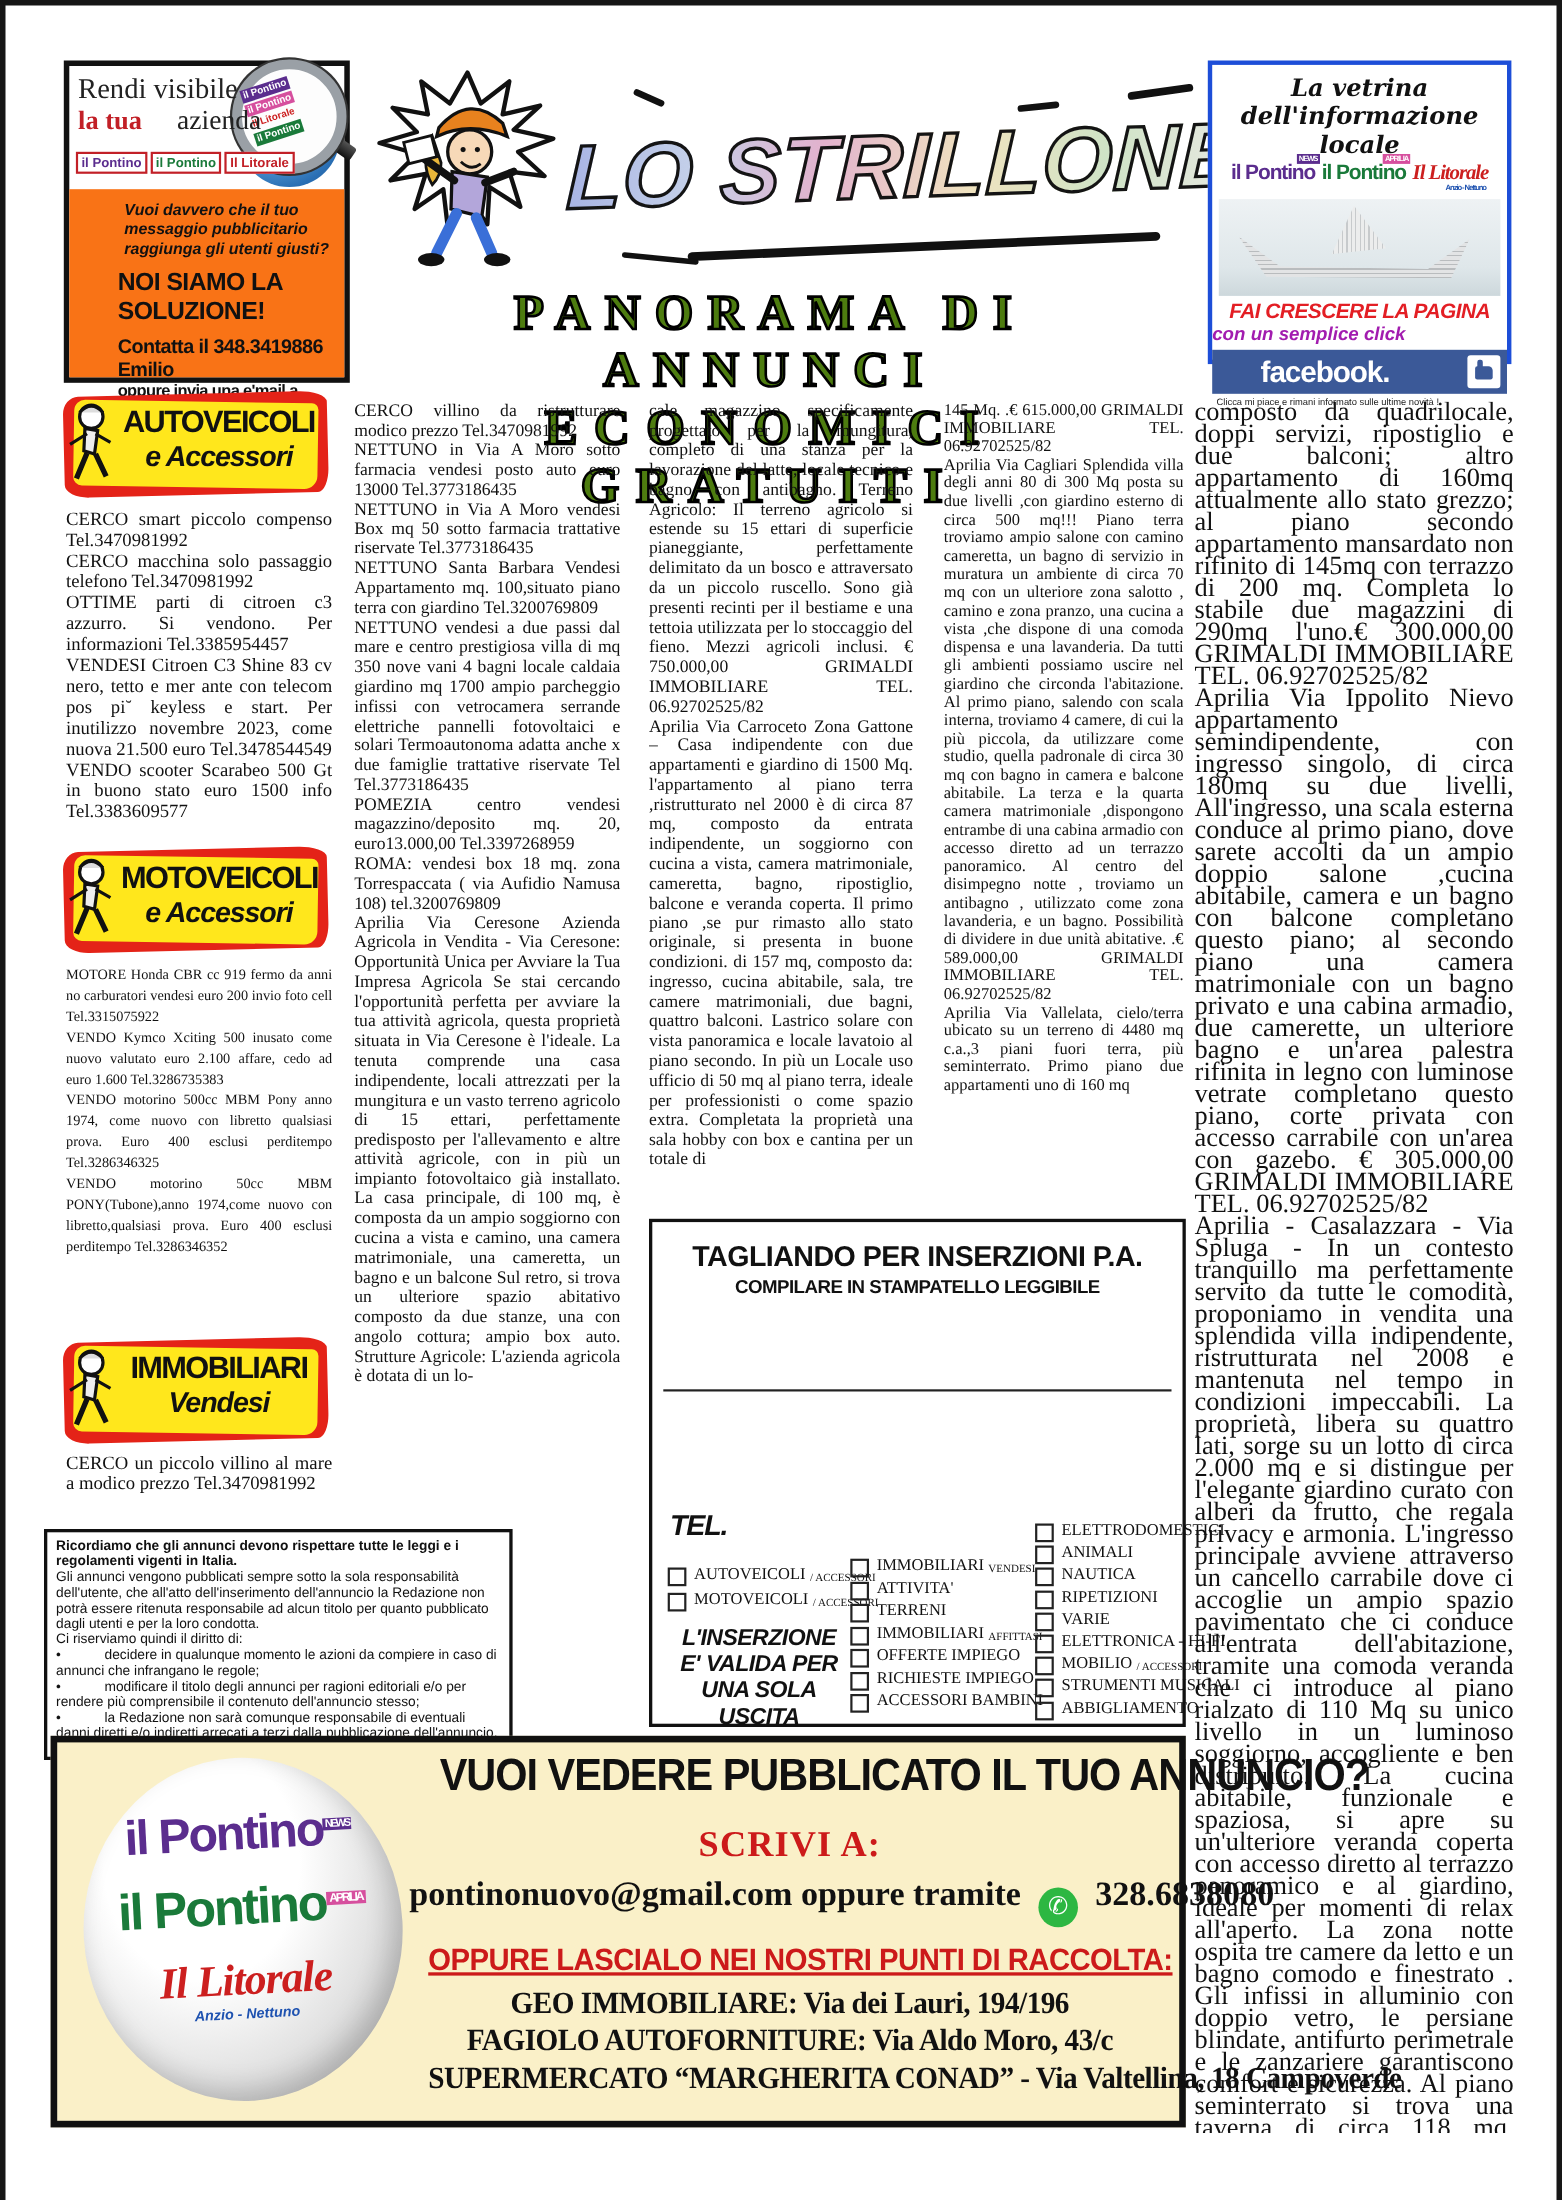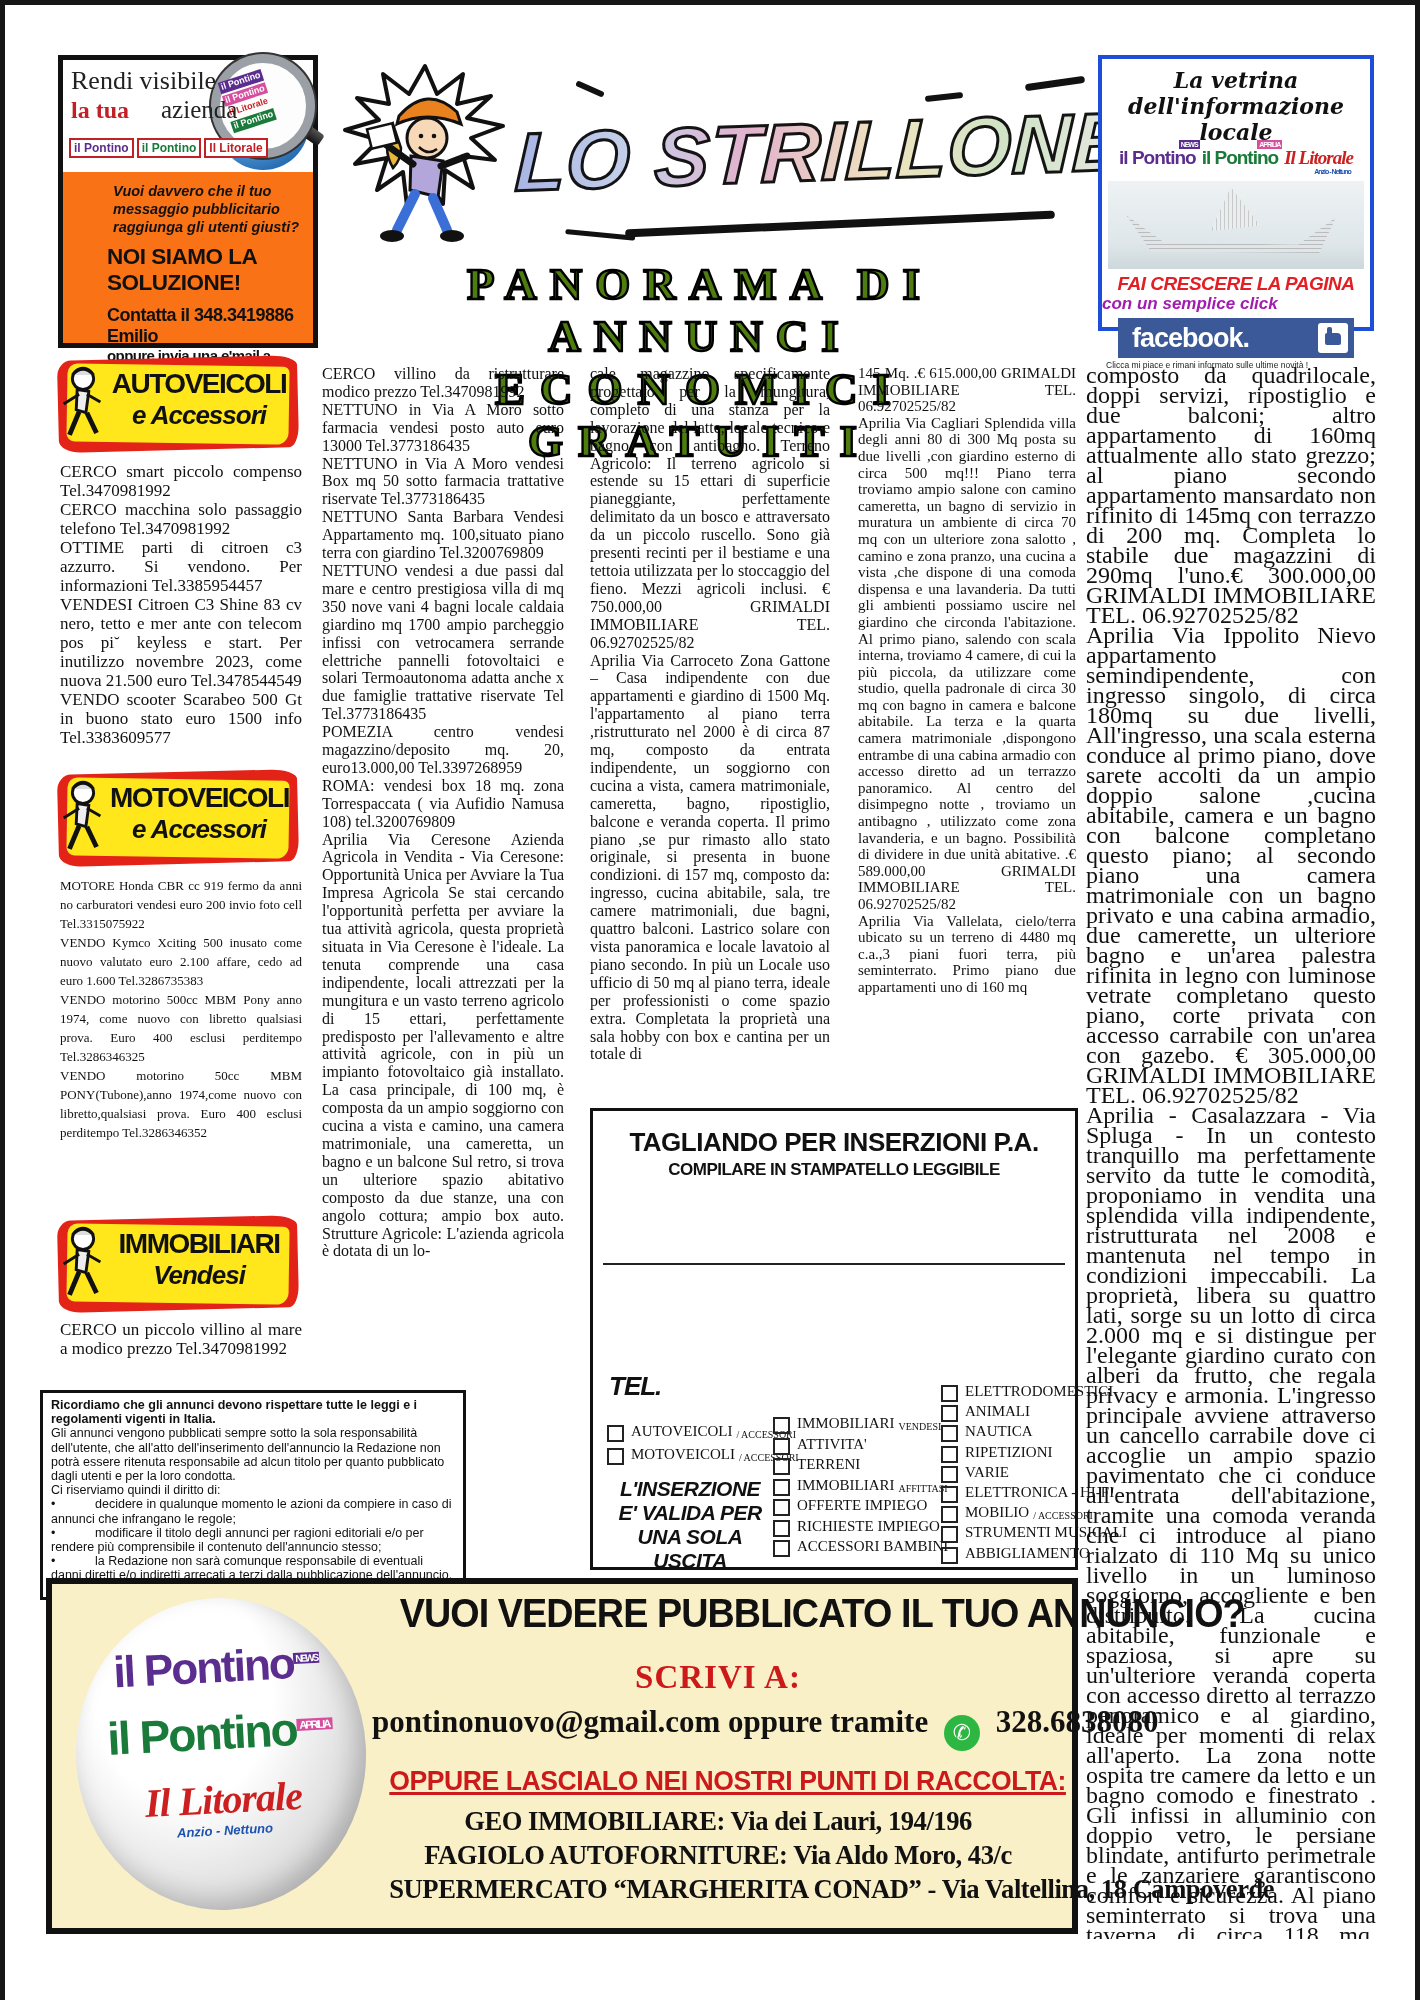--- a/index.html
+++ b/index.html
@@ -69,21 +69,21 @@
      background:linear-gradient(180deg,#eef2f4 0%,#dfe7ea 70%,#cdd8dc 100%);}
   .boat{position:absolute;left:18px;top:14px;width:210px;height:64px;}
   .hull{position:absolute;bottom:6px;left:0;width:100%;height:38px;background:
         repeating-linear-gradient(0deg,#b9bcbe 0 1px,#e3e4e5 1px 4px);
         clip-path:polygon(0 0,18% 72%,82% 78%,100% 6%,92% 100%,12% 96%);}
   .sail{position:absolute;bottom:28px;left:78px;width:56px;height:44px;background:
         repeating-linear-gradient(90deg,#c7cacc 0 1px,#eceded 1px 4px);
         clip-path:polygon(12% 100%,48% 0,100% 88%);}
   .rbx-cta1{text-align:center;font:italic 800 19px "Liberation Sans",sans-serif;color:#e31e24;margin-top:4px;letter-spacing:-0.5px;}
   .rbx-cta2{text-align:left;font:italic 800 17px "Liberation Sans",sans-serif;color:#a21caf;margin-top:-1px;}
-  .fb-bar{position:relative;margin:4px 16px 0;height:40px;background:#3b5998;display:flex;align-items:center;}
+  .fb-bar{position:relative;margin:4px 0 0;height:40px;background:#3b5998;display:flex;align-items:center;padding-left:30px;}
   .fb-word{color:#fff;font:800 27px "Liberation Sans",sans-serif;letter-spacing:-1px;margin-left:14px;}
   .fb-thumb-box{position:absolute;right:6px;top:5px;width:30px;height:30px;background:#fff;border-radius:3px;}
   .fb-thumb{position:absolute;left:7px;top:10px;width:16px;height:12px;background:#3b5998;border-radius:2px 4px 2px 2px;}
   .fb-thumb:before{content:"";position:absolute;left:2px;top:-6px;width:5px;height:8px;background:#3b5998;border-radius:2px;}
   .fb-caption{font:8.5px "Liberation Sans",sans-serif;margin:2px 4px 0;color:#222;}
 
   
   .badge{position:absolute;width:240px;height:92px;}
   .b-red{position:absolute;inset:0;background:#e42318;transform:rotate(-1.4deg);
          border-radius:14px 26px 10px 22px/16px 10px 22px 12px;}

